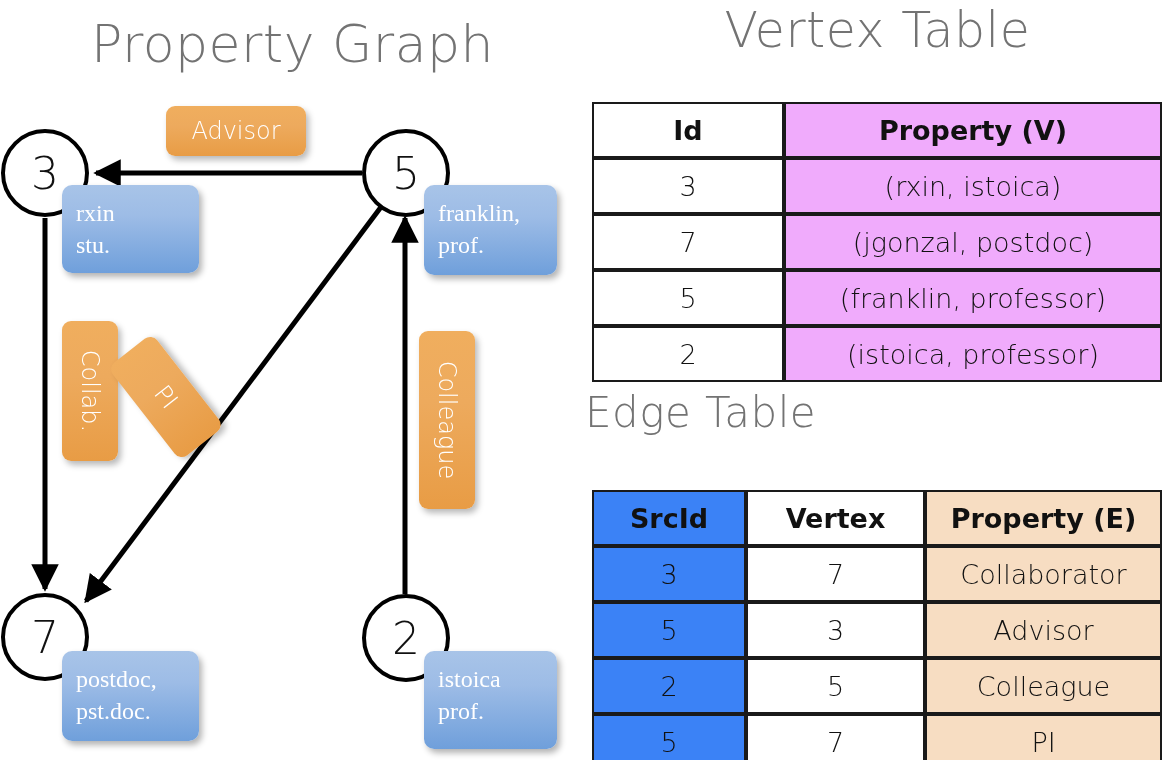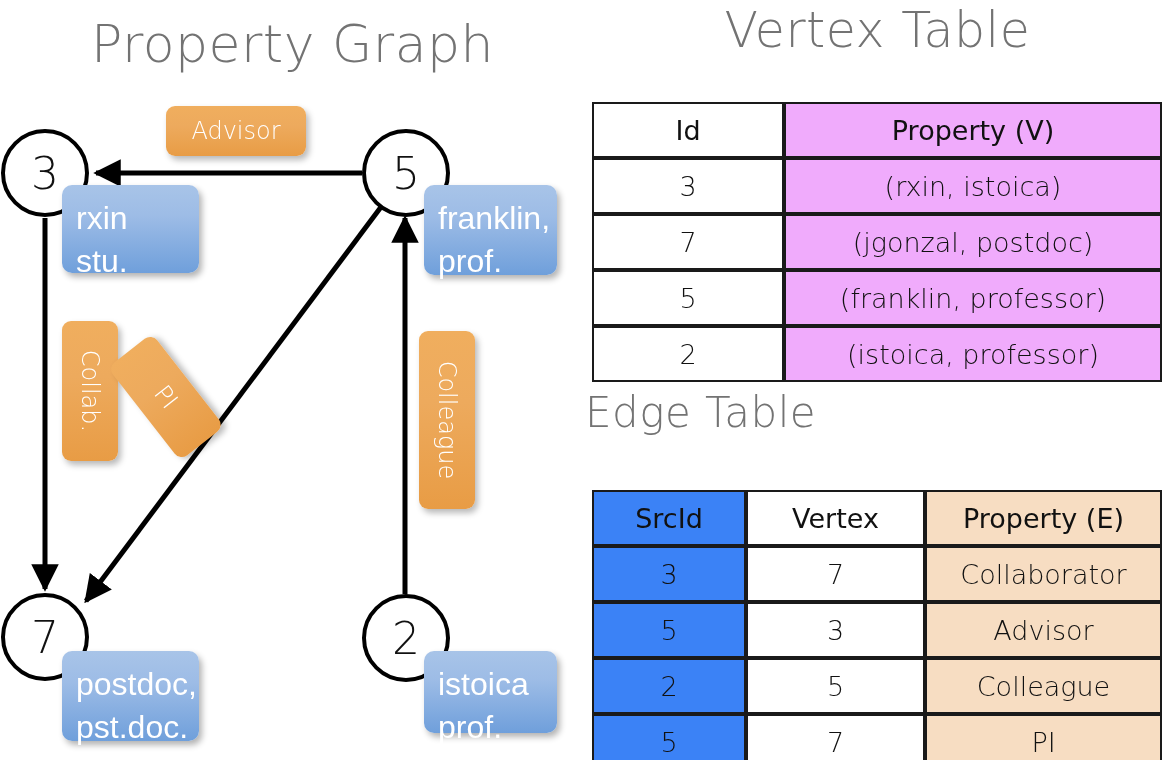--- a/index.html
+++ b/index.html
@@ -73,32 +73,32 @@
   #node-7 { left: 1px;   top: 593px; }
   #node-2 { left: 362px; top: 594px; }
 
   
   .vprop {
     position: absolute;
     border-radius: 10px;
     background: linear-gradient(to bottom, #a8c4e8 0%, #9dbce6 35%, #6f9fdb 100%);
     box-shadow: 3px 4px 6px rgba(0,0,0,0.30);
     color: #ffffff;
-    font-family: Liberation Sans, sans-serif;
-    font-weight: 300;
-    font-size: 32px;
+    font-family: Liberation Serif, serif;
+    font-weight: 300;
+    font-size: 24px;
     line-height: 1.35;
     padding: 12px 0 0 14px;
     box-sizing: border-box;
     z-index: 5;
   }
   #vprop-rxin     { left: 62px;  top: 185px; width: 137px; height: 88px; }
   #vprop-franklin { left: 424px; top: 185px; width: 133px; height: 90px; }
   #vprop-jgonzal  { left: 62px;  top: 651px; width: 137px; height: 90px; }
-  #vprop-istoica  { left: 424px; top: 651px; width: 133px; height: 82px; }
+  #vprop-istoica  { left: 424px; top: 651px; width: 133px; height: 98px; }
 
   
   .eprop {
     position: absolute;
     border-radius: 9px;
     background: linear-gradient(to bottom, #f0ae5e 0%, #edaa5d 40%, #e89c45 100%);
     box-shadow: 3px 4px 6px rgba(0,0,0,0.28);
     color: #ffffff;
     font-family: "DejaVu Sans", sans-serif;
     font-weight: 300;
@@ -135,21 +135,21 @@
     font-weight: 300;
   }
   .tbl td, .tbl th {
     border: 2px solid #1a1a1a;
     text-align: center;
     font-weight: 300;
     color: #111;
     padding: 0;
   }
   .tbl th {
-    font-weight: 400;
+    font-weight: 700;
     font-family: "DejaVu Sans", sans-serif;
     margin-left: 10px;
   }
 
   
   #vertex-table {
     left: 592px; top: 102px;
     width: 570px;
   }
   #vertex-table th, #vertex-table td { height: 52px; font-size: 27px; }

